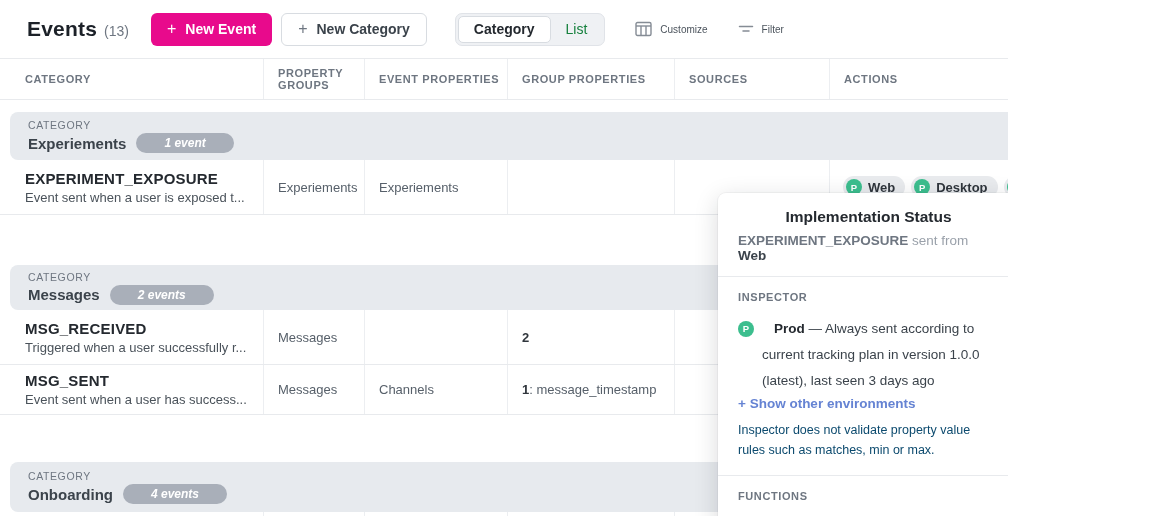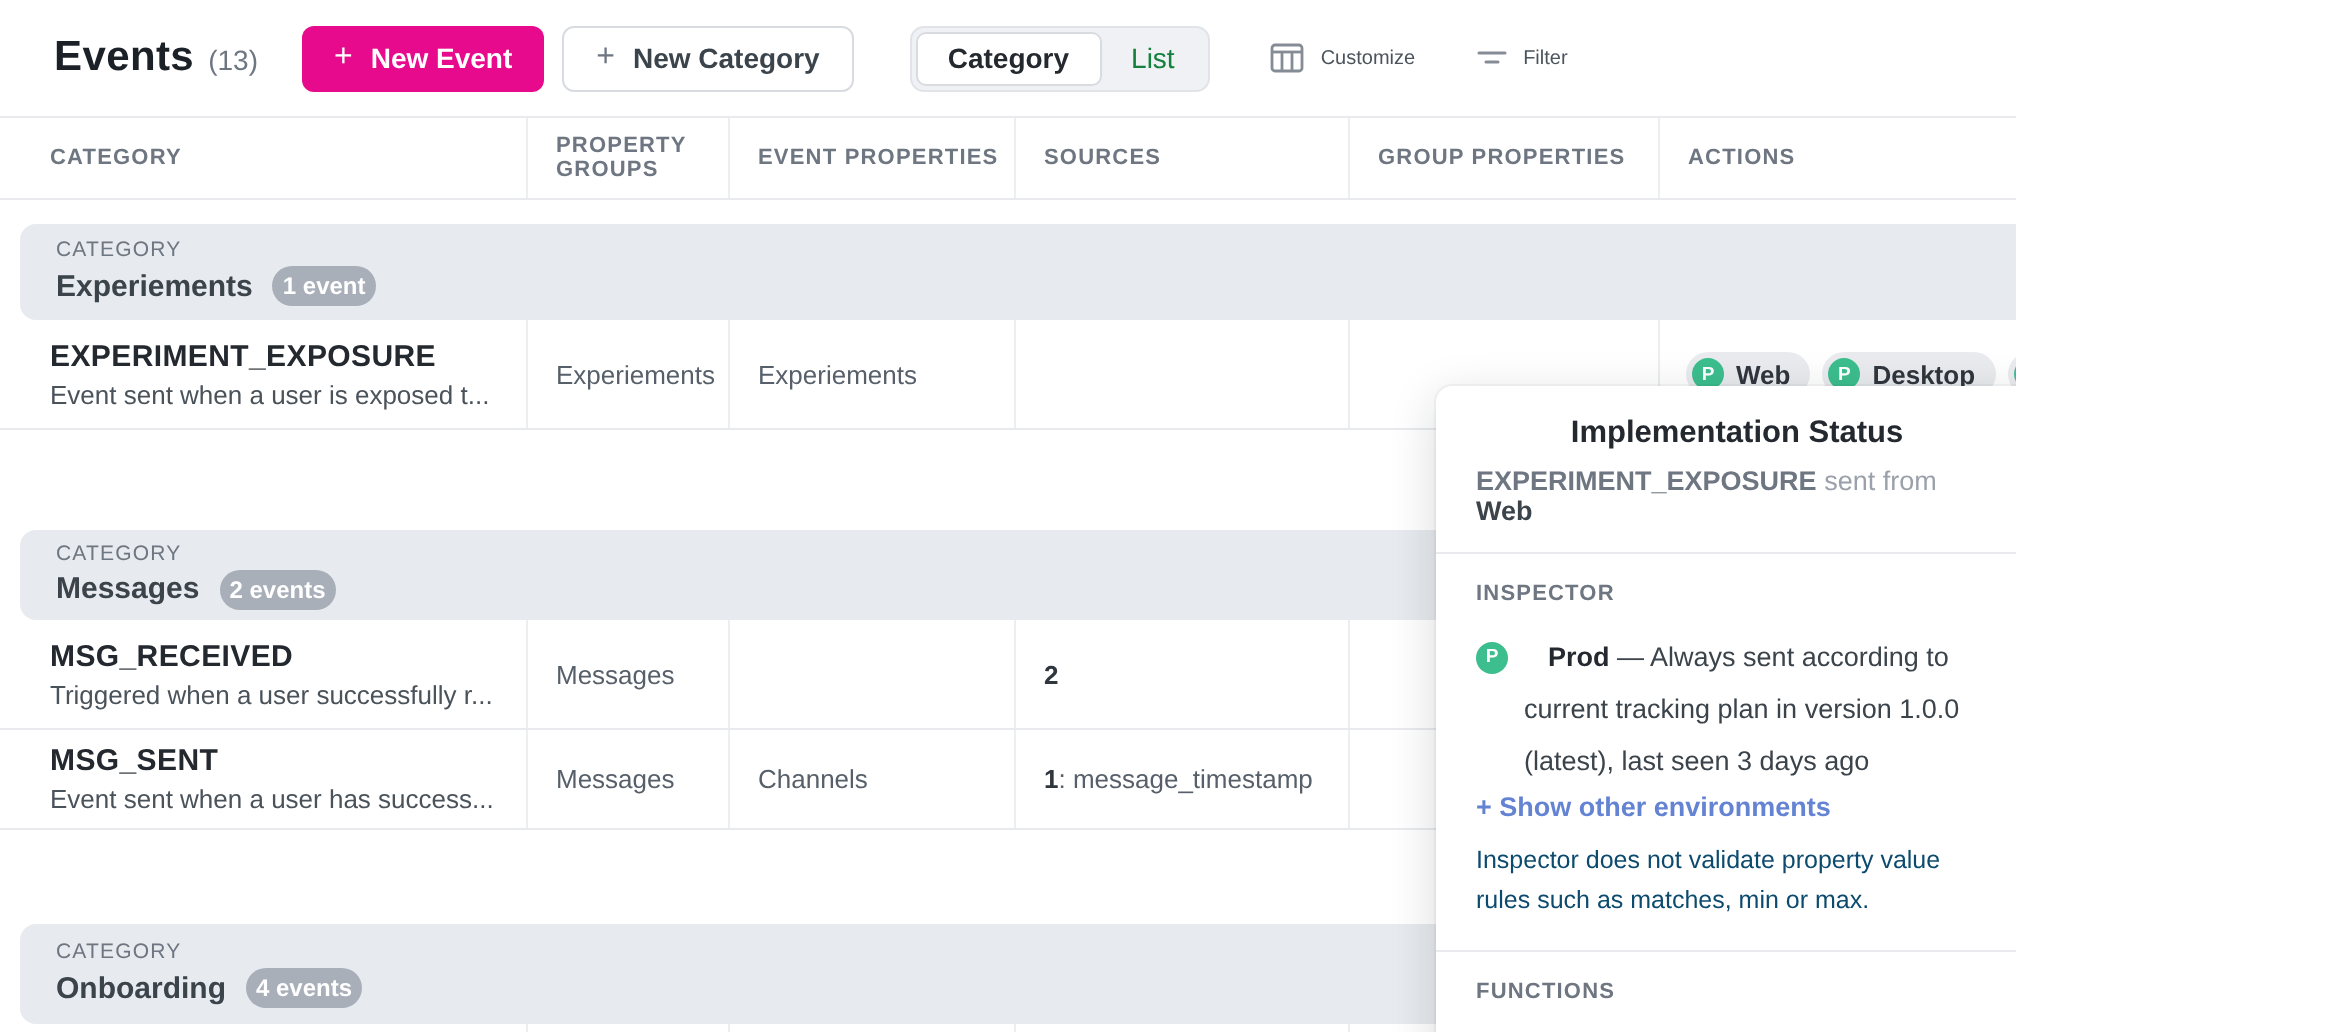--- a/index.html
+++ b/index.html
@@ -38,21 +38,21 @@
   .th:last-child { border-right:none; }
 
   
   .gap-sm { height:12px; } .gap-lg1 { height:50px; } .gap-lg2 { height:47px; }
   .band { margin-left:10px; background:#e7eaee; border-radius:8px 0 0 8px; height:48px;
           display:flex; flex-direction:column; justify-content:center; padding-left:18px; }
   .band-label { font-size:10.5px; font-weight:500; letter-spacing:.6px; color:#6e7681; margin-bottom:2px; }
   .band-line { display:flex; align-items:center; gap:10px; }
   .band-name { font-size:15px; font-weight:700; color:#3b434b; }
   .badge-pill { background:#a9afb9; color:#fff; font-size:12px; font-weight:600;
-                padding:3px 5px; border-radius:999px; }
+                padding:3px 28px; border-radius:999px;font-style:italic; }
 
   
   .row { border-bottom:1px solid #e8eaed; background:#fff; cursor:pointer; }
   .row-h55 { height:55px; } .row-h50 { height:50px; }
   .cell { display:flex; align-items:center; padding-left:14px; font-size:13px; color:#57606a;
           border-right:1px solid #eceef1; overflow:hidden; }
   .cell:last-child { border-right:none; }
   .name-cell { flex-direction:column; align-items:flex-start; justify-content:center;
                padding-left:25px; gap:3px; }
   .ev-name { font-size:15px; font-weight:600; color:#24292f; letter-spacing:.2px; }
@@ -133,22 +133,22 @@
         </svg>
       </span>
       <span>Filter</span>
     </div>
   </div>
 
   <div class="grid thead">
     <div class="th">CATEGORY</div>
     <div class="th">PROPERTY GROUPS</div>
     <div class="th">EVENT PROPERTIES</div>
+    <div class="th">GROUP PROPERTIES</div>
     <div class="th">SOURCES</div>
-    <div class="th">GROUP PROPERTIES</div>
     <div class="th">ACTIONS</div>
   </div>
 
   <div class="gap-sm"></div>
 
   <div class="band">
     <div class="band-label">CATEGORY</div>
     <div class="band-line">
       <span class="band-name">Experiements</span>
       <span class="badge-pill">1 event</span>

